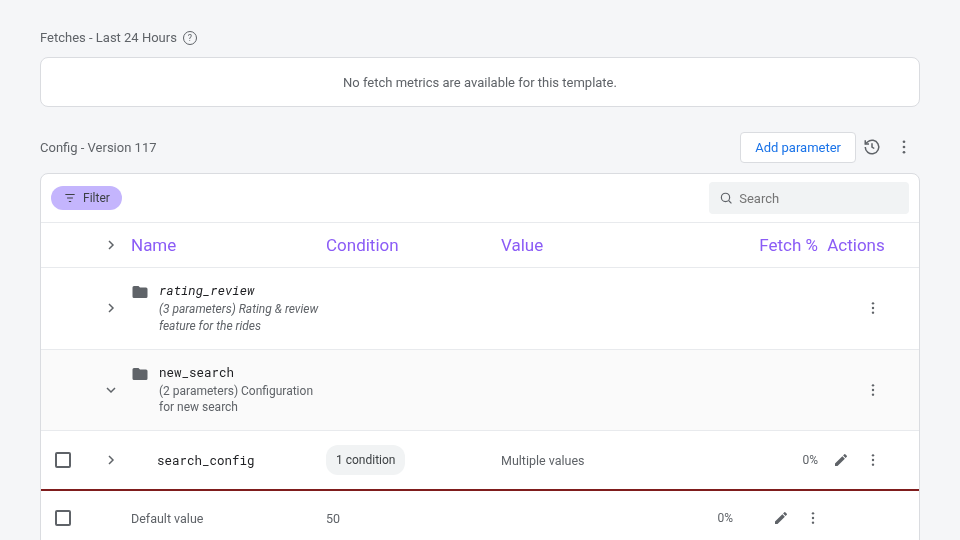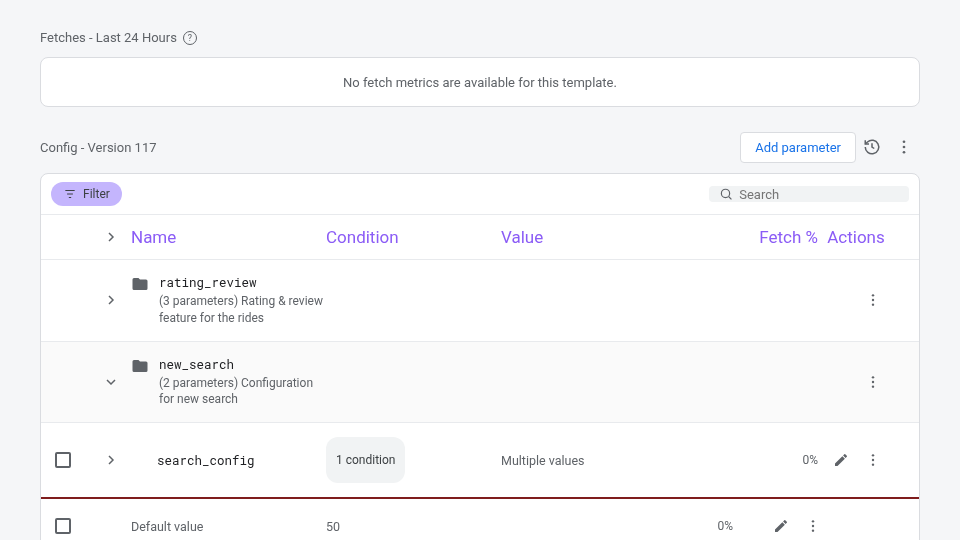--- a/index.html
+++ b/index.html
@@ -59,21 +59,21 @@
     border-bottom: 1px solid #e8eaed;
   }
   .filter-chip {
     display:inline-flex; align-items:center; gap:6px;
     background:#c4b5fd; border-radius: 14px; padding: 5px 12px;
     color:#3c4043; font-size:12px; cursor:pointer;
   }
   .search-box {
     margin-left:auto;
     width: 200px; height:14px; background:#f1f3f4; border-radius:4px;
-    display:flex; align-items:center; gap:6px; padding: 8px 10px;
+    display:flex; align-items:center; gap:6px; padding: 16px 10px;
     color:#5f6368;
   }
   .search-box input {
     border:none; background:transparent; outline:none; width:100%;
     font-size:13px; color:#202124; font-family:inherit;
   }
   .table-head, .row {
     display:grid;
     grid-template-columns: 40px 40px 195px 175px 240px 85px 60px;
     align-items:center;
@@ -100,21 +100,21 @@
   .chevron {
     width:20px; height:20px; display:inline-flex; align-items:center; justify-content:center;
     cursor:pointer; color:#5f6368;
   }
   .name-cell { display:flex; align-items:flex-start; gap:10px; }
   .name-cell.child { padding-left: 26px; }
   .folder-icon { display:inline-flex; color:#5f6368; margin-top:1px; flex-shrink:0;}
   .group-desc { color:#5f6368; font-size:12px; line-height:1.4; margin-top:3px; max-width:170px;}
   .param-name { font-family: "Roboto Mono", Menlo, monospace; font-size:12.5px; color:#202124; }
   .cond-cell { color:#5f6368; font-size:12.5px; }
-  .cond-chip { background:#f1f3f4; border-radius:12px; padding:16px 10px; font-size:12px; color:#3c4043; display:inline-block;}
+  .cond-chip { background:#f1f3f4; border-radius:12px; padding:8px 10px; font-size:12px; color:#3c4043; display:inline-block;}
   .value-cell { color:#5f6368; font-size:12.5px; }
   .fetch-cell { color:#5f6368; font-size:12px; text-align:right; padding-right:8px;}
   .actions-cell { display:flex; align-items:center; justify-content:flex-end; gap:6px; color:#5f6368;}
   .icon-btn {
     width:26px; height:26px; display:inline-flex; align-items:center; justify-content:center;
     cursor:pointer;
   }
   svg { display:block; }
 </style>
 </head>
@@ -187,21 +187,21 @@
   <div id="rows-container">
       <div class="row">
         <div></div>
         <div class="expand-cell">
           <span class="chevron">
     <svg width="16" height="16" viewBox="0 0 24 24" fill="none" stroke="currentColor" stroke-width="2.2">
               <polyline points="9 6 15 12 9 18"></polyline>
             </svg>
   </span>
         </div>
-        <div class="name-cell" style="grid-column: span 4;">
+        <div class="name-cell" style="grid-column: span 4; font-style: italic;">
           <span class="folder-icon">
     <svg width="18" height="18" viewBox="0 0 24 24" fill="currentColor">
               <path d="M10 4H4a2 2 0 0 0-2 2v12a2 2 0 0 0 2 2h16a2 2 0 0 0 2-2V8a2 2 0 0 0-2-2h-8l-2-2z"></path>
             </svg>
   </span>
           <div>
             <div class="param-name">rating_review</div>
             <div class="group-desc">(3 parameters) Rating &amp; review feature for the rides</div>
           </div>
         </div>

